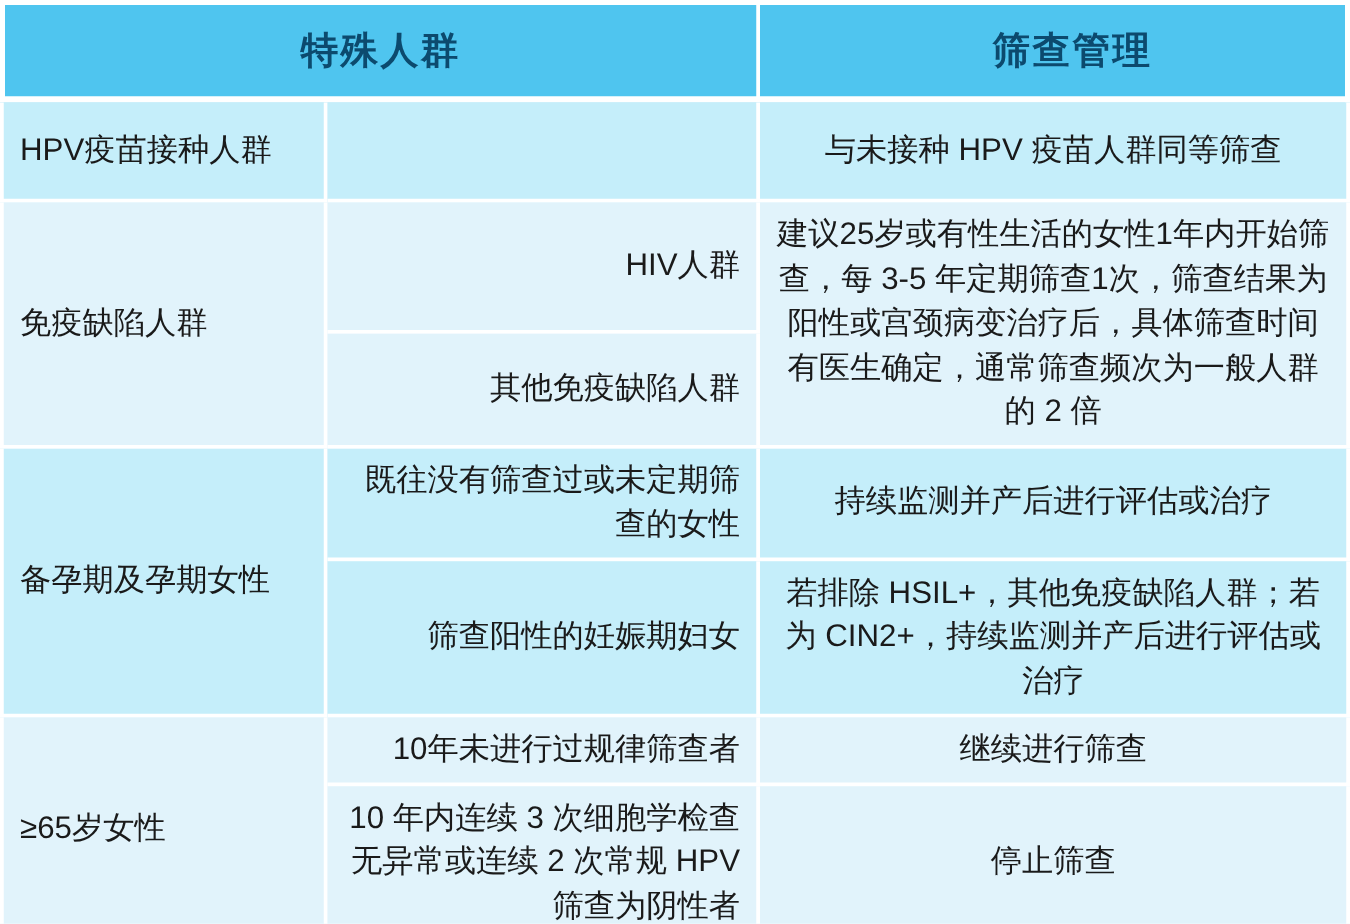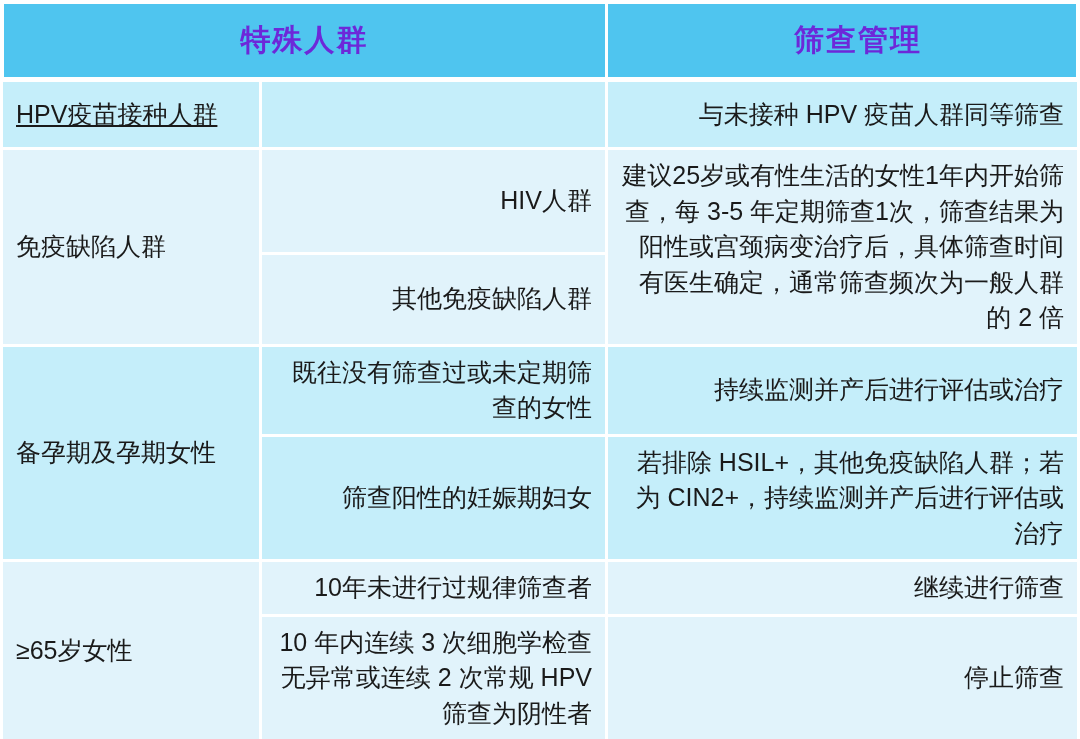--- a/index.html
+++ b/index.html
@@ -26,21 +26,21 @@
     width: 1080px;
     height: 739px;
     border-collapse: separate;
     border-spacing: 0;
     table-layout: fixed;
   }
 
   
   thead th {
     background: #4FC5EF;
-    color: #6d28d9;
+    color: #0c4a6e;
     font-size: 30px;
     font-weight: bold;
     text-align: center;
     vertical-align: middle;
     letter-spacing: 2px;
     padding: 0;
     height: 73px;
     border-top: 4px solid #ffffff;
     border-bottom: 5px solid #ffffff;
   }
@@ -75,21 +75,21 @@
   .tint-dark { background: #C5EEFA; }
   .tint-light { background: #E1F3FB; }
 
   .group-label {
     text-align: left;
   }
   .sub-label {
     text-align: right;
   }
   .detail {
-    text-align: right;
+    text-align: center;
   }
 
   
 </style>
 </head>
 <body>
 
 <div id="screen">
 
   <table class="screening-table">
@@ -102,21 +102,21 @@
     <thead>
       <tr>
         <th class="th-left" colspan="2">特殊人群</th>
         <th class="th-right">筛查管理</th>
       </tr>
     </thead>
 
     <tbody>
 
       <tr>
-        <td class="first-col tint-dark group-label" style="height:68px;text-decoration:underline;">HPV疫苗接种人群</td>
+        <td class="first-col tint-dark group-label" style="height:80px;">HPV疫苗接种人群</td>
         <td class="tint-dark sub-label"></td>
         <td class="last-col tint-dark detail">与未接种 HPV 疫苗人群同等筛查</td>
       </tr>
 
       <tr>
         <td class="first-col tint-light group-label" rowspan="2" style="height:92px;">免疫缺陷人群</td>
         <td class="tint-light sub-label">HIV人群</td>
         <td class="last-col tint-light detail" rowspan="2">建议25岁或有性生活的女性1年内开始筛查，每 3-5 年定期筛查1次，筛查结果为阳性或宫颈病变治疗后，具体筛查时间有医生确定，通常筛查频次为一般人群的 2 倍</td>
       </tr>
       <tr>

